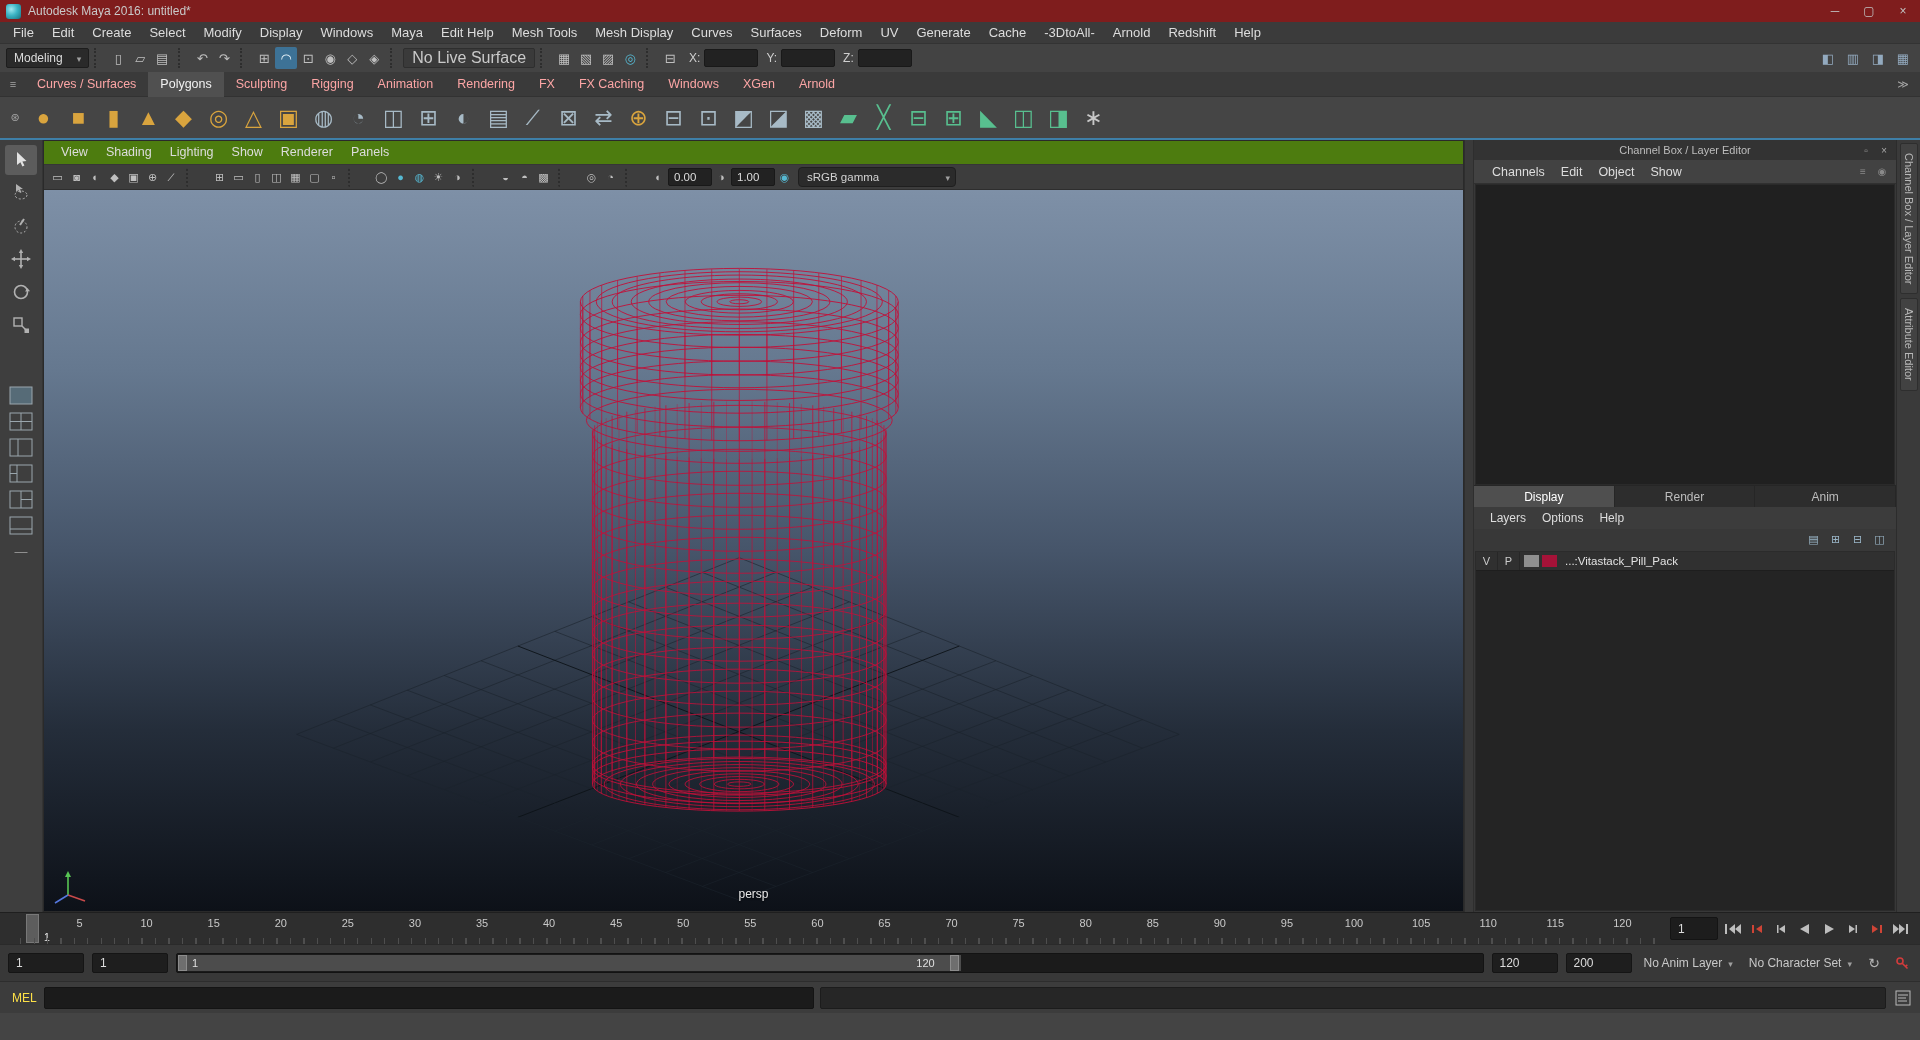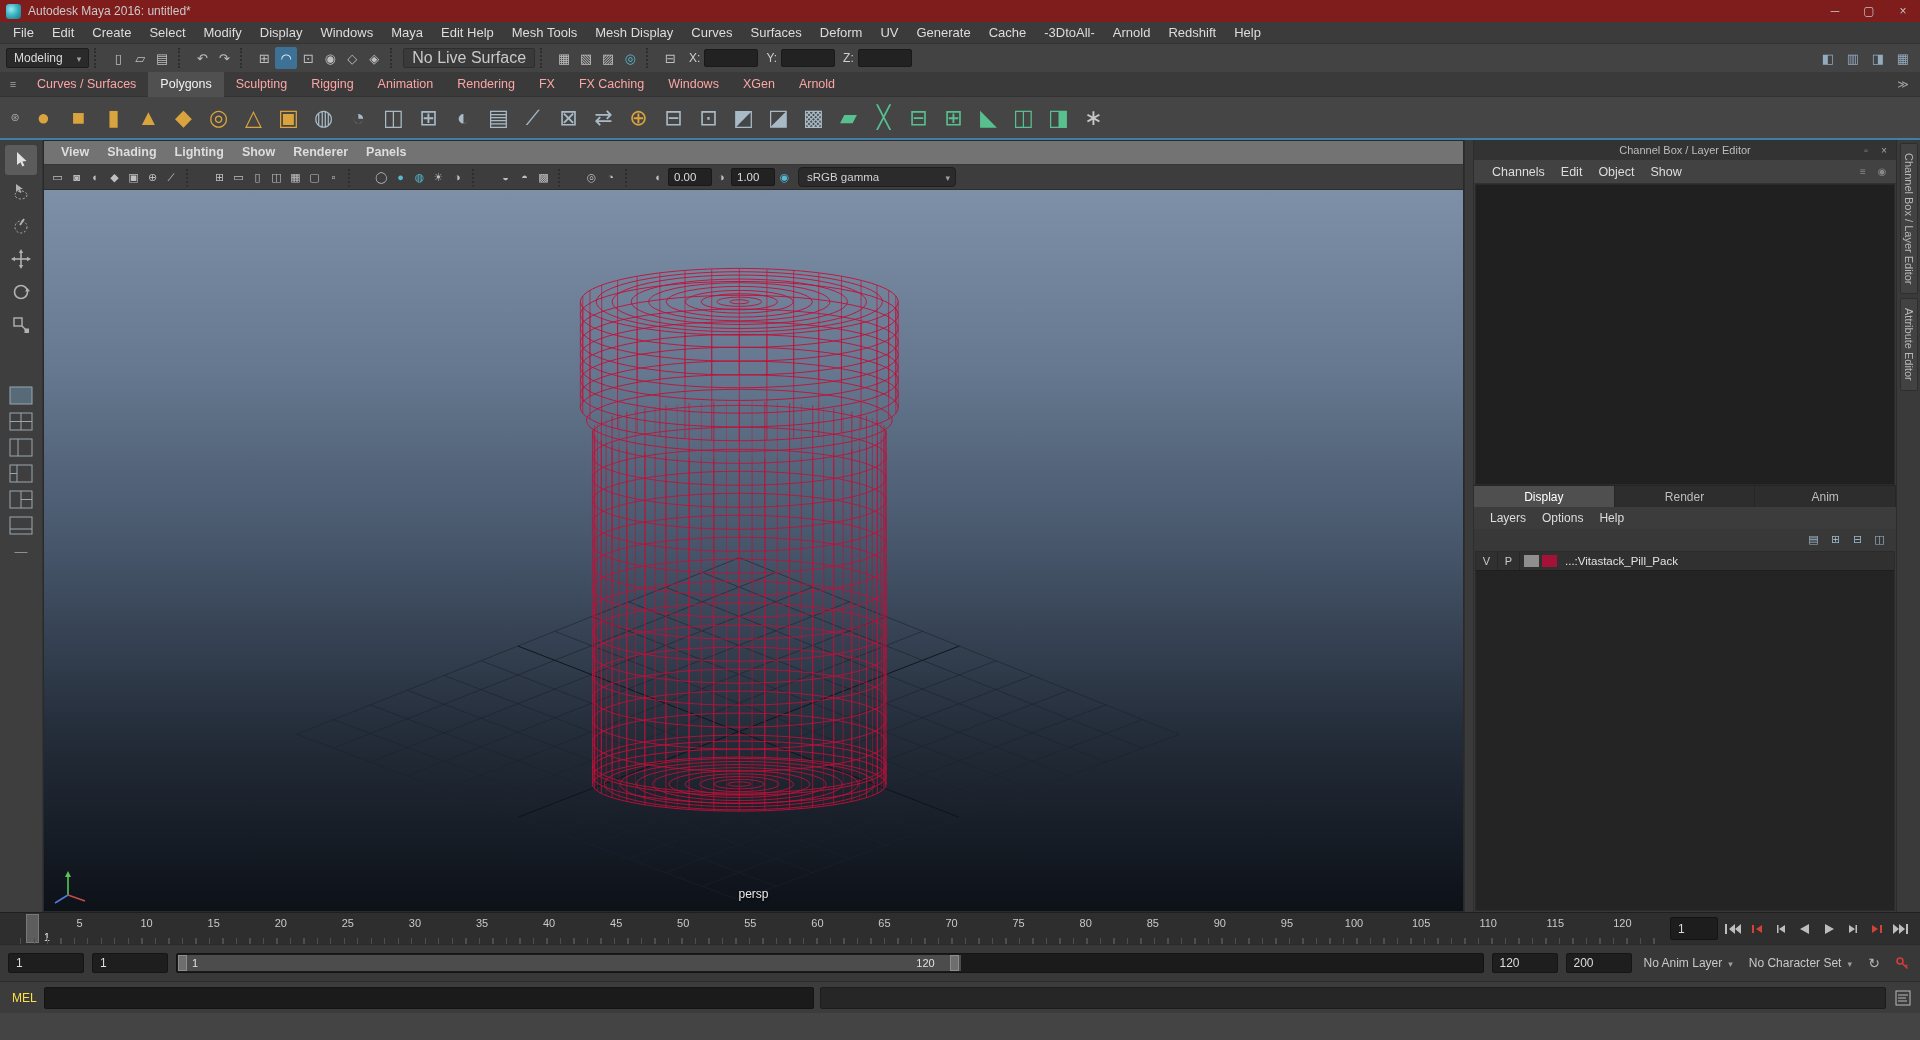--- a/index.html
+++ b/index.html
@@ -61,21 +61,21 @@
   .toolbox { width:43px; background:#3e3e3e; display:flex; flex-direction:column; align-items:center;
     padding-top:5px; gap:3px; border-right:1px solid #343434; }
   .tool { width:32px; height:30px; display:flex; align-items:center; justify-content:center;
     border-radius:3px; opacity:.85; }
   .tool.active { background:#5c5c5c; opacity:1; }
   .tb-gap { height:38px; }
   .layout-btn { width:28px; height:23px; display:flex; align-items:center; justify-content:center; }
   .collapse-dash { color:#9a9a9a; font-size:13px; margin-top:4px; }
   
   .viewport { flex:1; display:flex; flex-direction:column; border:1px solid #2a2a2a; background:#3d3d3d; }
-  .vp-menus { height:23px; background:#737373; display:flex; align-items:center; padding-left:8px;font-weight:bold; }
+  .vp-menus { height:23px; background:#4d7c0f; display:flex; align-items:center; padding-left:8px; }
   .vp-menus .menu-item { font-size:12.5px; line-height:23px; }
   .vp-toolbar { height:26px; background:#3d3d3d; display:flex; align-items:center; padding-left:4px;
     border-top:1px solid #363636; border-bottom:1px solid #2e2e2e; }
   .vp-toolbar .ibtn { width:19px; height:20px; font-size:11px; }
   .vp-drop { height:20px; width:158px; background:#2b2b2b; border:1px solid #1f1f1f; border-radius:4px;
     display:flex; align-items:center; justify-content:space-between; padding:0 5px 0 8px;
     color:#d2d2d2; font-size:11.5px; margin-left:4px; }
   .view3d { flex:1; position:relative; overflow:hidden;
     background:linear-gradient(180deg,#7e90a7 0%,#65788f 25%,#46556a 50%,#242d3a 75%,#0d1118 100%); }
   .persp-label { position:absolute; bottom:10px; left:50%; transform:translateX(-50%);

